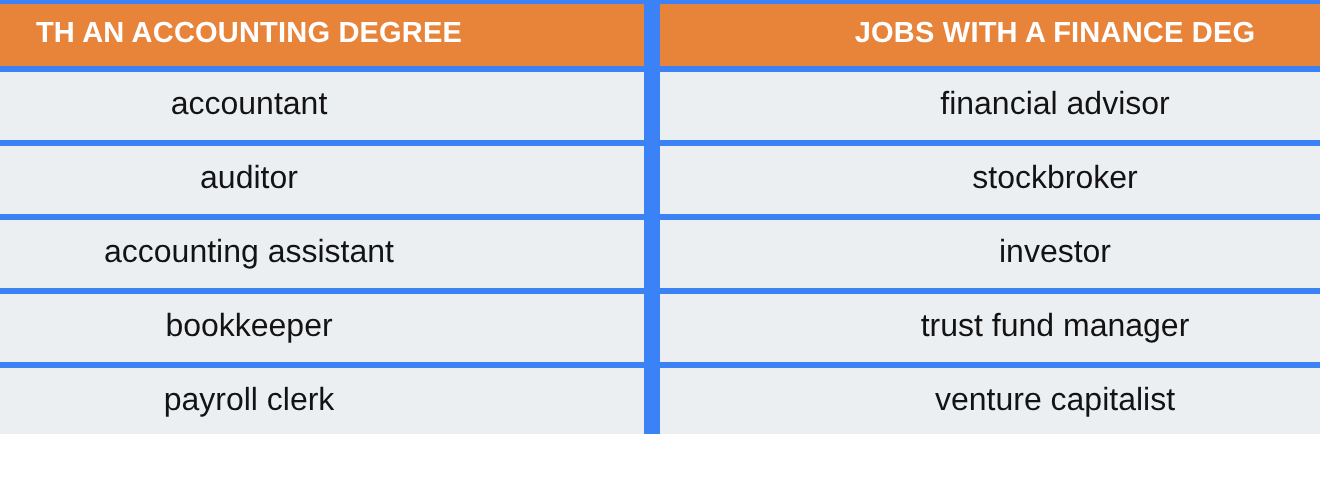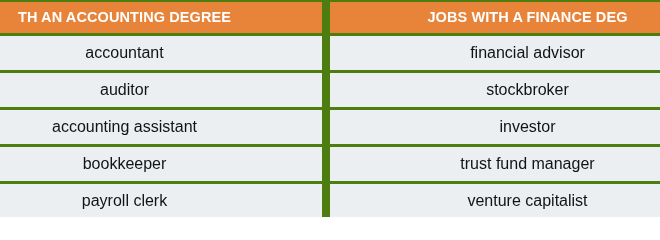--- a/index.html
+++ b/index.html
@@ -13,21 +13,21 @@
     overflow: hidden;
     font-family: "Liberation Sans", sans-serif;
   }
 
   
   #viewport {
     position: relative;
     width: 660px;
     height: 217px;
     overflow: hidden;
-    background: #4d7c0f;
+    background: #3b82f6;
   }
 
   #table-scroll {
     position: absolute;
     top: 2px;
     
     left: -73px;
     width: 800px;
     display: flex;
     gap: 8px;

